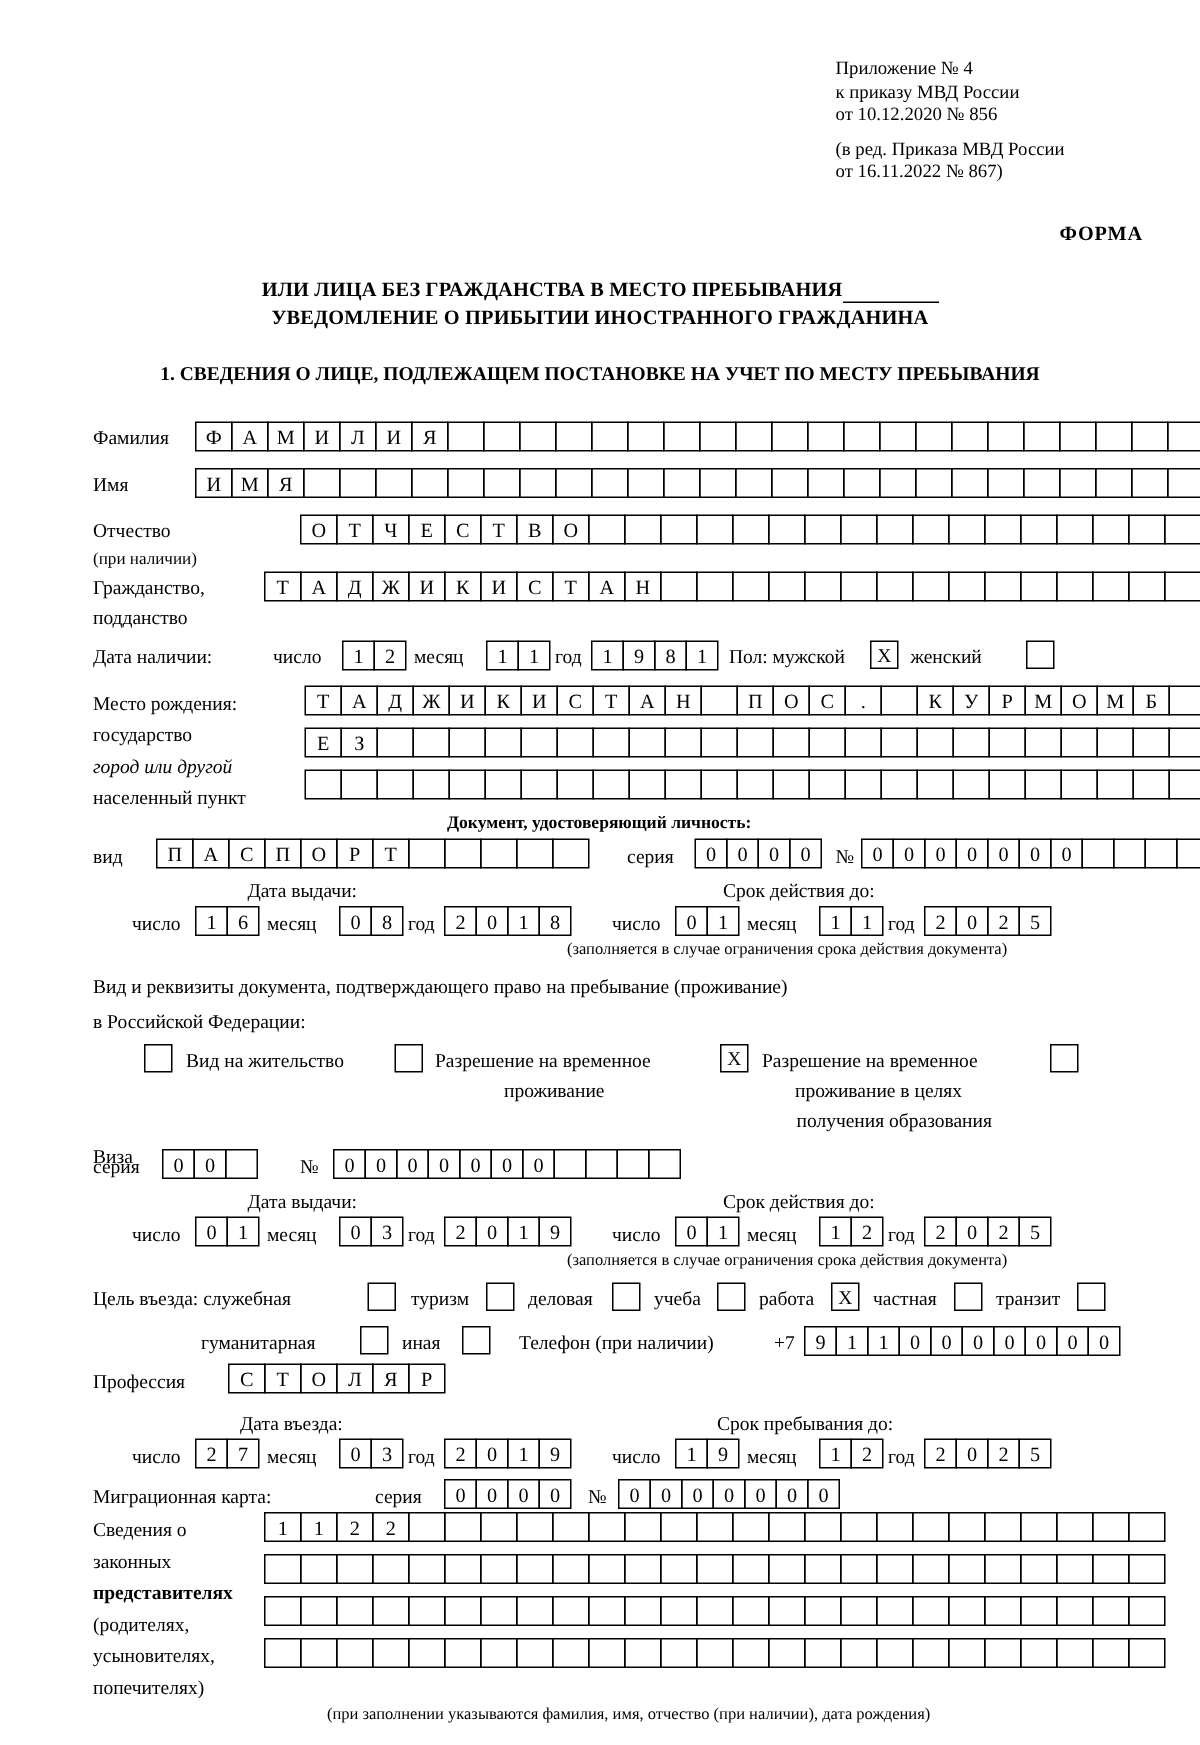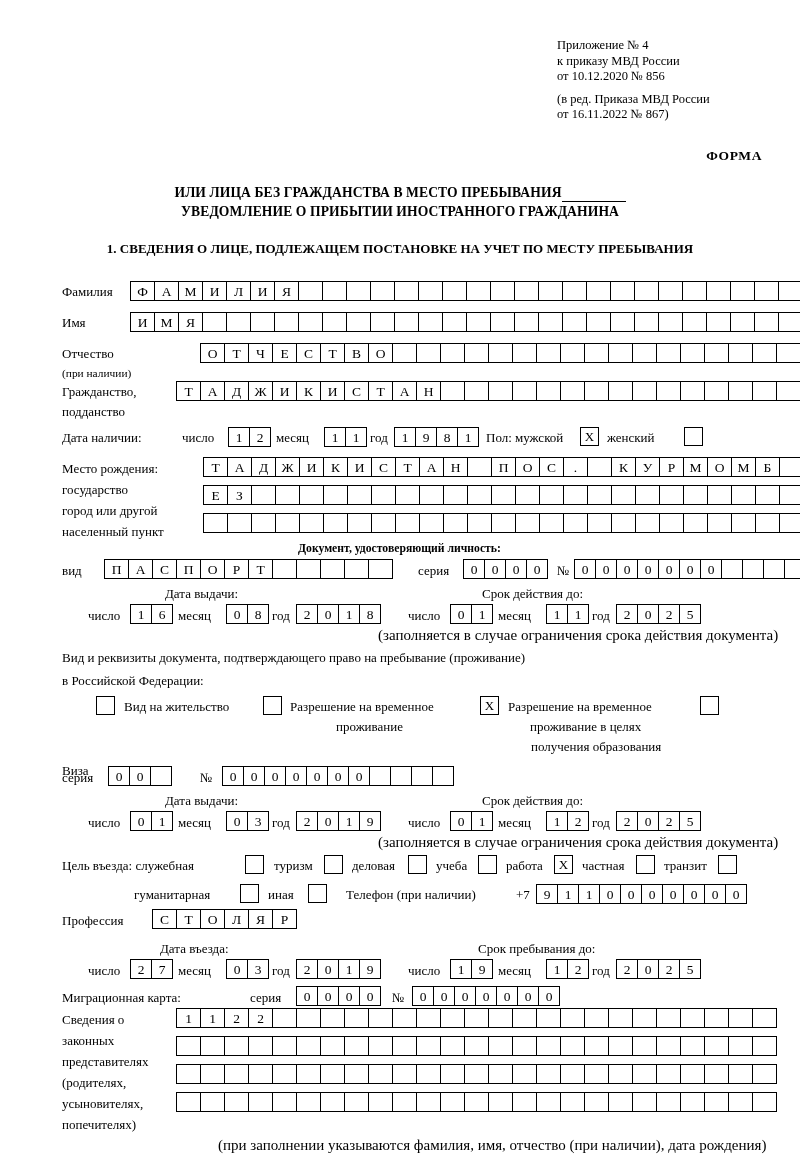--- a/index.html
+++ b/index.html
@@ -98,21 +98,21 @@
     height: 19px;
     border: 1px solid #000;
     box-sizing: border-box;
     text-align: center;
     font-size: 13px;
     line-height: 17px;
   }
   .cells.sm .cell { width: 22px; height: 20px; }
   .footnote {
     position: absolute;
-    font-size: 15px;
+    font-size: 11px;
     white-space: nowrap;
   }
 </style>
 </head>
 <body>
 
 <div class="page">
 
   <div class="hdr">
     <div>Приложение № 4</div>
@@ -275,21 +275,21 @@
       <div class="cell">8</div>
       <div class="cell">1</div>
     </div>
   <div class="t" style="left:486px; top:430px;">Пол: мужской</div>
   <div class="box" id="box-male" style="left:580px; top:427px;">Х</div>
   <div class="t" style="left:607px; top:430px;">женский</div>
   <div class="box" id="box-female" style="left:684px; top:427px;"></div>
 
   <div class="t" style="left:62px; top:461px;">Место рождения:</div>
   <div class="t" style="left:62px; top:482px;">государство</div>
-  <div class="t" style="left:62px; top:503px;">город или другой</div>
+  <div class="t" style="left:62px; top:503px;font-style:italic;">город или другой</div>
   <div class="t" style="left:62px; top:524px;">населенный пункт</div>
   <div class="cells" id="row-birthplace-country" style="left:203px; top:457px;">
       <div class="cell">Т</div>
       <div class="cell">А</div>
       <div class="cell">Д</div>
       <div class="cell">Ж</div>
       <div class="cell">И</div>
       <div class="cell">К</div>
       <div class="cell">И</div>
       <div class="cell">С</div>
@@ -611,21 +611,21 @@
       <div class="cell">0</div>
       <div class="cell">0</div>
       <div class="cell">0</div>
       <div class="cell">0</div>
       <div class="cell">0</div>
       <div class="cell">0</div>
     </div>
 
   <div class="t" style="left:62px; top:1012px;">Сведения о</div>
   <div class="t" style="left:62px; top:1033px;">законных</div>
-  <div class="t" style="left:62px; top:1054px;">представителях</div>
+  <div class="t" style="left:62px; top:1054px;font-weight:bold;">представителях</div>
   <div class="t" style="left:62px; top:1075px;">(родителях,</div>
   <div class="t" style="left:62px; top:1096px;">усыновителях,</div>
   <div class="t" style="left:62px; top:1117px;">попечителях)</div>
 
   <div class="cells" id="row-legal-1" style="left:176px; top:1008px;">
       <div class="cell">1</div>
       <div class="cell">1</div>
       <div class="cell">2</div>
       <div class="cell">2</div>
       <div class="cell"></div>

